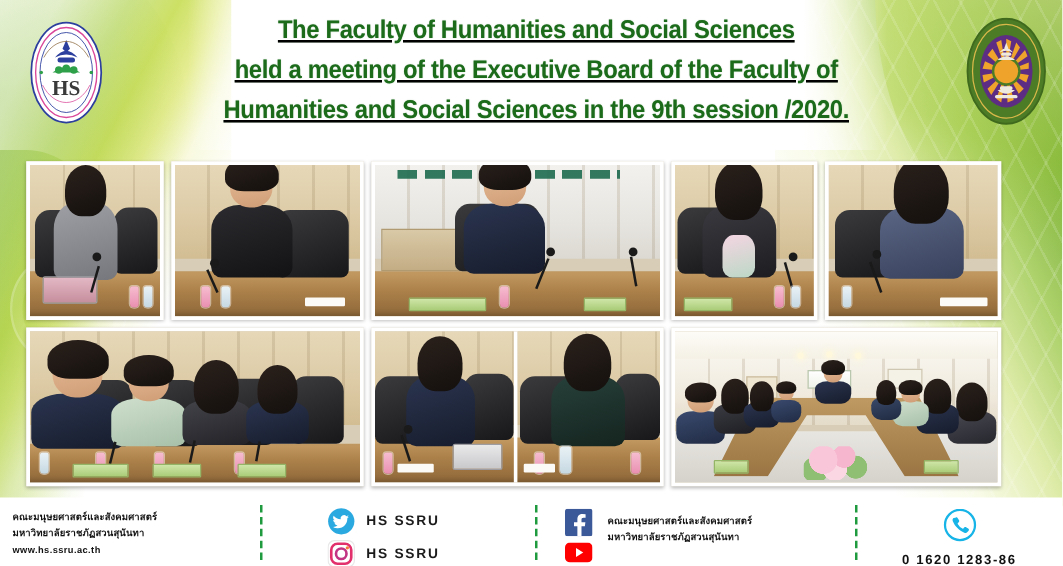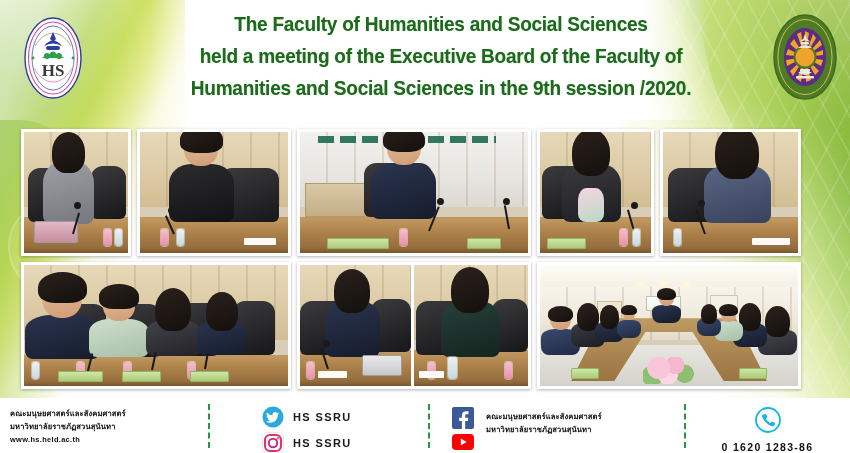--- a/index.html
+++ b/index.html
@@ -72,22 +72,23 @@
     opacity:.6;
   }
   .bg-topwhite{
     position:absolute;left:150px;top:0;width:560px;height:120px;
     background:linear-gradient(90deg, rgba(255,255,255,0) 0%, #ffffff 12%, #ffffff 88%, rgba(255,255,255,0) 100%);
   }
 
   
   .header{position:absolute;left:0;top:0;width:850px;height:120px;}
   .title-wrap{
-    position:absolute;left:134px;top:8px;width:614px;
+    position:absolute;left:122px;top:8px;width:614px;
     text-align:center;
+    text-decoration:underline;
   }
   .title-line{
     color:#1b6b1b;
     font-family:"Liberation Sans",sans-serif;
     font-weight:bold;
     font-size:20.5px;
     line-height:32px;
     letter-spacing:-0.3px;
     transform:scaleX(0.93);
     transform-origin:center;
@@ -586,21 +587,21 @@
       </div>
     </div>
 
   </div>
 
   <div class="footer">
 
     <div class="f-col" style="left:10px;top:9px;width:180px;">
       <div class="f-thai">คณะมนุษยศาสตร์และสังคมศาสตร์</div>
       <div class="f-thai">มหาวิทยาลัยราชภัฏสวนสุนันทา</div>
-      <div class="f-url">www.hs.held.ac.th</div>
+      <div class="f-url">www.hs.ssru.ac.th</div>
     </div>
 
     <div class="f-divider" style="left:208px;"></div>
 
     <div class="f-col" style="left:262px;top:8px;width:170px;">
       <div class="soc-row" style="margin-bottom:4px;">
         <svg width="22" height="22" viewBox="0 0 22 22">
           <circle cx="11" cy="11" r="10.5" fill="#2aa9e0"></circle>
           <path d="M17.2 7.3c-.5.2-1 .38-1.55.45.56-.34.98-.87 1.18-1.5-.52.31-1.1.53-1.71.65a2.7 2.7 0 0 0-4.6 2.46A7.66 7.66 0 0 1 4.95 6.5a2.7 2.7 0 0 0 .84 3.6c-.44-.01-.86-.14-1.23-.34v.04c0 1.3.93 2.39 2.16 2.64-.39.1-.8.12-1.2.05a2.7 2.7 0 0 0 2.52 1.87 5.42 5.42 0 0 1-4 1.12 7.64 7.64 0 0 0 4.14 1.21c4.97 0 7.68-4.11 7.68-7.68v-.35c.53-.38.98-.86 1.34-1.4z" fill="#ffffff"></path>
         </svg>

